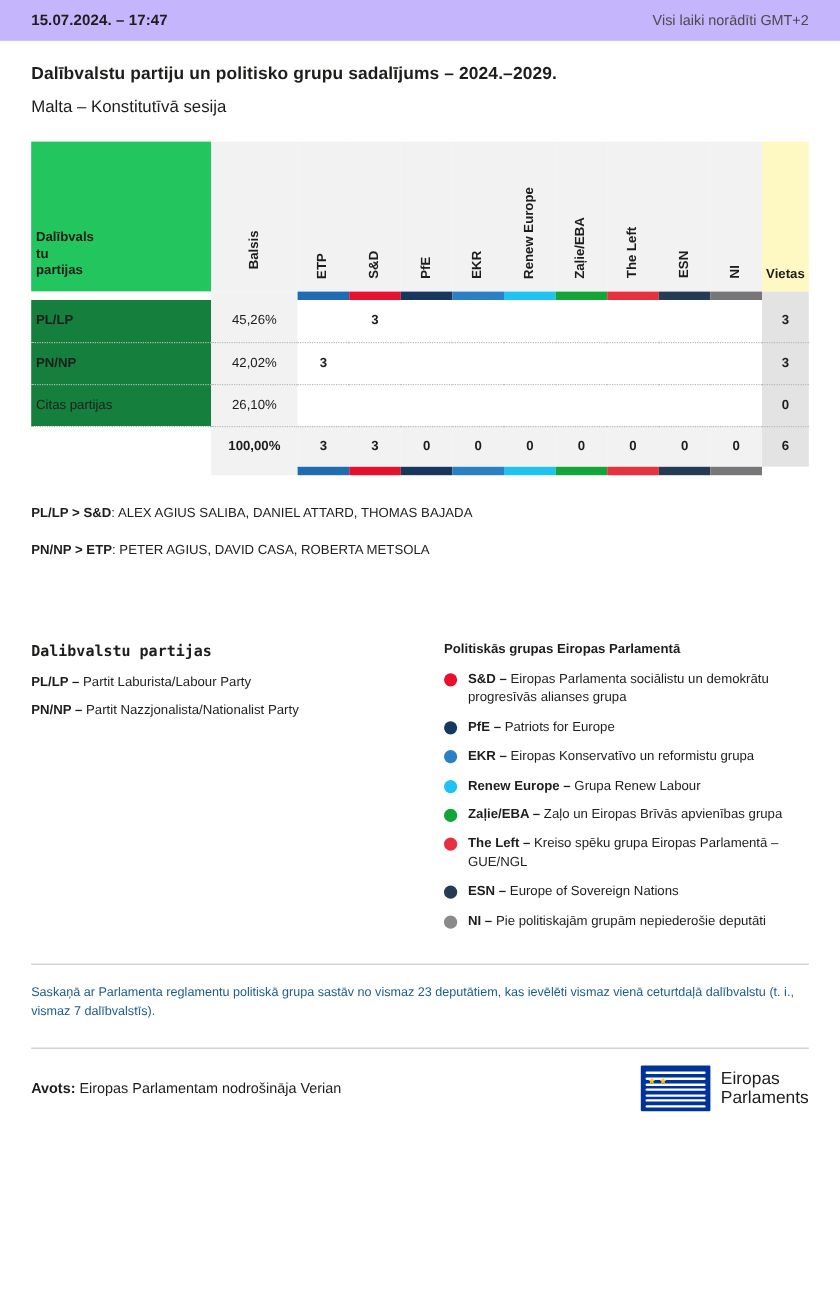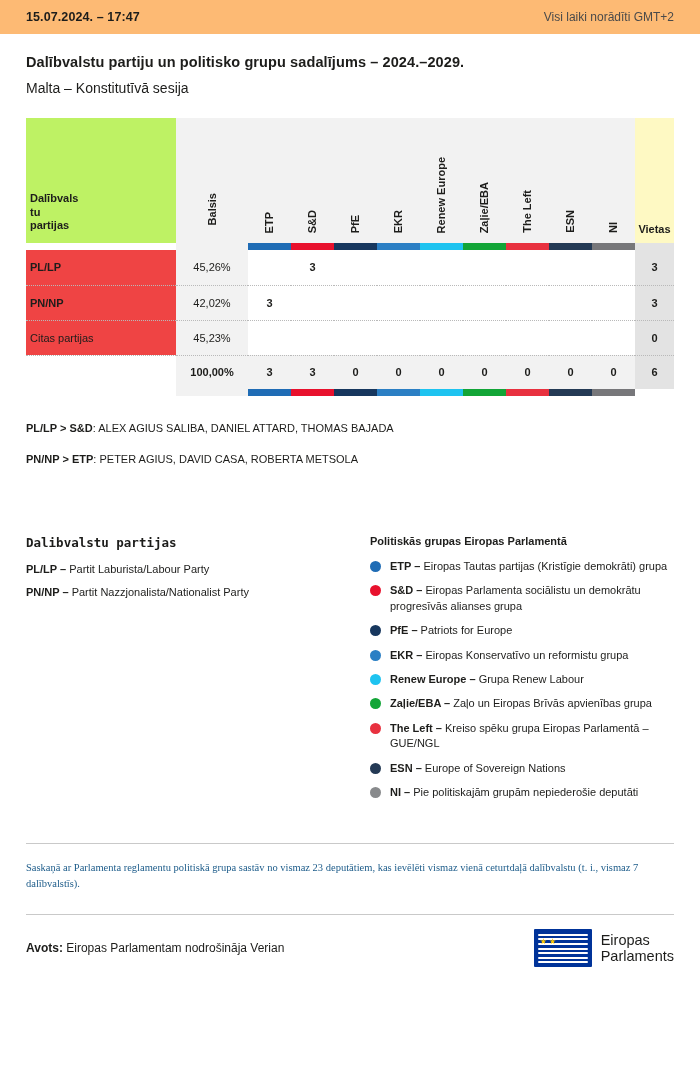--- a/index.html
+++ b/index.html
@@ -8,21 +8,21 @@
     width: 700px; height: 1077px;
     background: #ffffff;
     font-family: "Liberation Sans", sans-serif;
     color: #1d1d1b;
   }
   .page { position: relative; width: 700px; height: 1077px; overflow: hidden; }
 
   
   .topbar {
     height: 34px;
-    background: #fdba74;
+    background: #c4b5fd;
     display: flex;
     align-items: center;
     justify-content: space-between;
     padding: 0 26px;
     font-size: 12.5px;
   }
   .topbar .left { font-weight: bold; color: #1d1d1b; letter-spacing: 0.1px; }
   .topbar .right { color: #4a4a4a; font-size: 12px; }
 
   
@@ -59,21 +59,21 @@
     height: 125px;
     background: #ffffff;
     font-weight: bold;
   }
   .hdr-row th.party-head {
     text-align: left;
     vertical-align: bottom;
     padding: 0 0 10px 4px;
     font-size: 11px;
     line-height: 1.25;
-    background: #bef264;
+    background: #22c55e;
   }
   .hdr-row th.votes-head {
     background: #f2f2f2;
     text-align: center;
     padding-bottom: 8px;
   }
   .hdr-row th.grp-head { background: #f2f2f2; }
   .hdr-row th.seats-head {
     background: #fef9c3;
     text-align: center;
@@ -97,21 +97,21 @@
   .colorbar .swatch { height: 7px; width: 100%; display: block; }
   .colorbar .blank { background: #ffffff; }
   .colorbar .gray { background: #e3e3e3; }
   .colorbar .lgray { background: #f2f2f2; }
 
   tbody td {
     height: 35px;
     font-size: 11px;
     text-align: center;
     border-bottom: 1px dotted #b9b9b9;
-    background: #ef4444;
+    background: #15803d;
   }
   tbody td.party {
     text-align: left;
     font-weight: bold;
     padding-left: 4px;
     font-size: 11px;
   }
   tbody td.party.plain { font-weight: normal; }
   tbody td.votes { background: #f2f2f2; font-weight: normal; }
   tbody td.grp { background: #ffffff; font-weight: bold; }
@@ -159,27 +159,26 @@
     align-items: flex-start;
   }
   .dot {
     width: 11px; height: 11px; border-radius: 50%;
     flex: 0 0 11px; margin-top: 2px;
   }
   .grp-line .txt b { font-weight: bold; }
 
   
   .footnote {
-    margin: 34px 26px 0 26px;
+    margin: 18px 26px 0 26px;
     padding-top: 16px;
     border-top: 1px solid #c9c9c9;
     font-size: 10.5px;
     color: #1d5c8a;
     line-height: 1.5;
-    font-family: Liberation Serif, serif;
   }
 
   
   .source-row {
     margin: 22px 26px 0 26px;
     padding-top: 14px;
     border-top: 1px solid #c9c9c9;
     display: flex;
     align-items: center;
     justify-content: space-between;
@@ -335,21 +334,21 @@
           <td class="grp"></td>
           <td class="grp"></td>
           <td class="grp"></td>
           <td class="grp"></td>
           <td class="grp"></td>
           <td class="grp"></td>
           <td class="seats">3</td>
         </tr>
         <tr>
           <td class="party plain">Citas partijas</td>
-          <td class="votes">45,23%</td>
+          <td class="votes">26,10%</td>
           <td class="grp"></td>
           <td class="grp"></td>
           <td class="grp"></td>
           <td class="grp"></td>
           <td class="grp"></td>
           <td class="grp"></td>
           <td class="grp"></td>
           <td class="grp"></td>
           <td class="grp"></td>
           <td class="seats">0</td>
@@ -422,27 +421,20 @@
       </div>
       <div class="party-line">
         <b>PN/NP –</b>
         <span>Partit Nazzjonalista/Nationalist Party</span>
       </div>
     </div>
 
     <div class="legend-col right">
       <div class="legend-title right-title">Politiskās grupas Eiropas Parlamentā</div>
 
-      <div class="grp-line">
-        <span class="dot" style="background:#1f6cb5"></span>
-        <span class="txt">
-          <b>ETP –</b>
-          <span>Eiropas Tautas partijas (Kristīgie demokrāti) grupa</span>
-        </span>
-      </div>
       <div class="grp-line">
         <span class="dot" style="background:#e8112d"></span>
         <span class="txt">
           <b>S&amp;D –</b>
           <span>Eiropas Parlamenta sociālistu un demokrātu progresīvās alianses grupa</span>
         </span>
       </div>
       <div class="grp-line">
         <span class="dot" style="background:#17375e"></span>
         <span class="txt">

